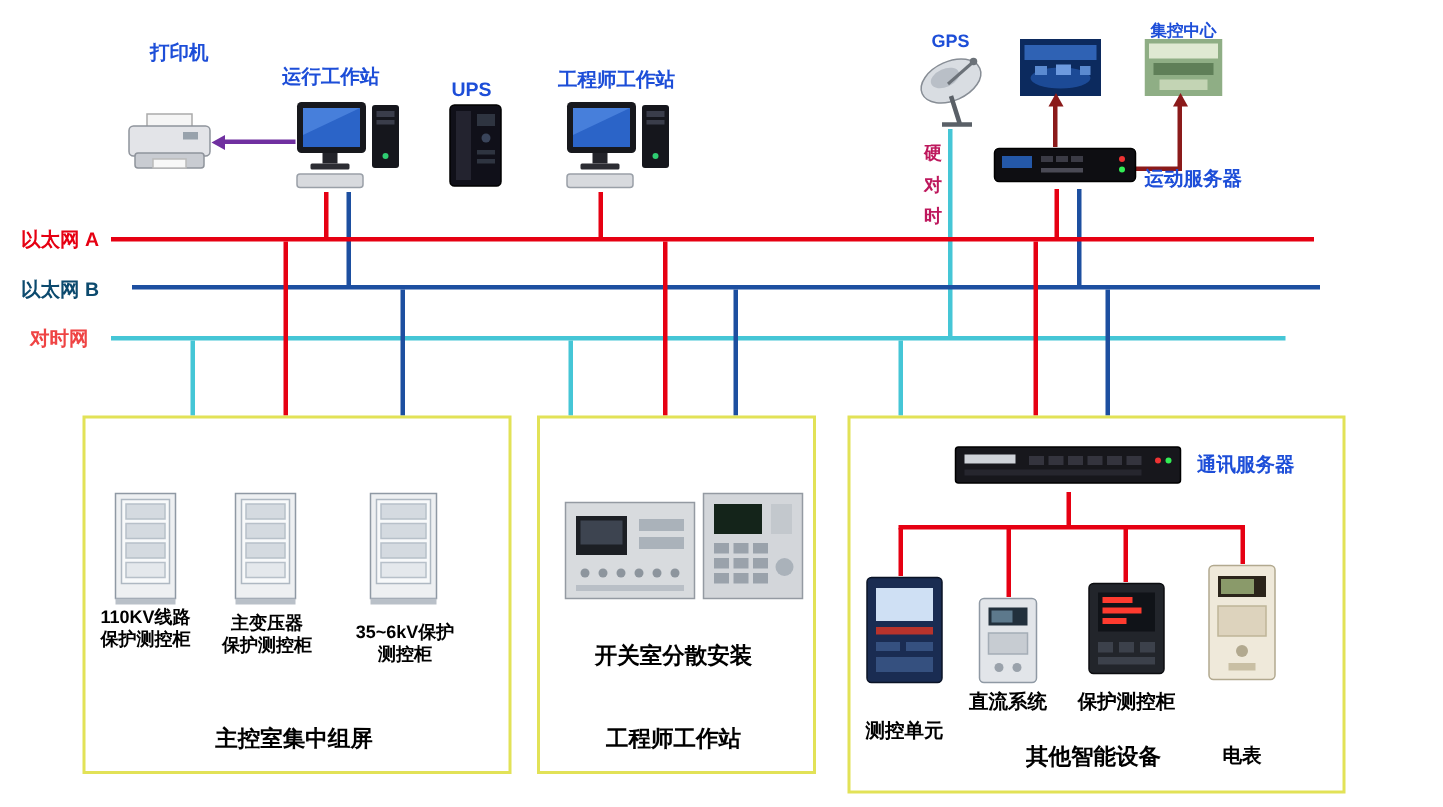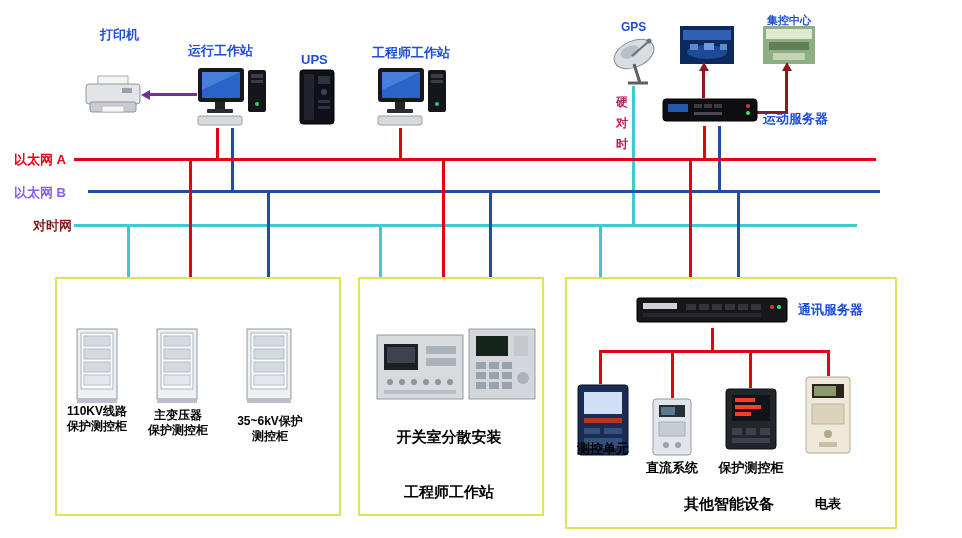--- a/index.html
+++ b/index.html
@@ -9,22 +9,22 @@
   }
   .lbl { position:absolute; font-weight:bold; color:#1d4ed8; font-size:13px; white-space:nowrap; }
   .lbl-sm { font-size:11px; }
   .ln { position:absolute; }
   .c-red   { background:#e60012; }
   .c-blue  { background:#1d4fa0; }
   .c-cyan  { background:#45c6d6; }
   .c-darkred { background:#8b1a1a; }
   .c-purple  { background:#7030a0; }
   .bus-a-label { color:#e60012; }
-  .bus-b-label { color:#8b5cf6;text-align:center; }
-  .bus-t-label { color:#7f1d1d;margin-left:13px; }
+  .bus-b-label { color:#0c4a6e;text-align:center; }
+  .bus-t-label { color:#ef4444; }
   .ybox { position:absolute; border:2px solid #e2e257; background:transparent; }
   .caption { position:absolute; font-weight:bold; font-size:15px; color:#000; text-align:center; }
   .cab-label { position:absolute; font-weight:bold; font-size:12px; color:#000; text-align:center; line-height:1.25; }
   .dev-label { position:absolute; font-weight:bold; font-size:13px; color:#000; text-align:center; }
   .vtext { position:absolute; font-weight:bold; font-size:12px; color:#be185d; width:14px;
            word-break:break-all; line-height:1.75; text-align:center; }
   .arrow-up { position:absolute; width:0; height:0;
               border-left:5px solid transparent; border-right:5px solid transparent;
               border-bottom:9px solid #8b1a1a; }
   .arrow-left { position:absolute; width:0; height:0;
@@ -197,20 +197,21 @@
   </div>
   <div class="cab-label" style="left:132px; top:408px; width:92px;">
     <div>主变压器</div>
     <div>保护测控柜</div>
   </div>
   <div class="cab-label" style="left:222px; top:414px; width:96px;">
     <div>35~6kV保护</div>
     <div>测控柜</div>
   </div>
 
+  <div class="caption" style="left:55px; top:483px; width:282px;">主控室集中组屏</div>
 
   <div class="ybox" style="left:358px; top:277px; width:182px; height:235px;"></div>
 
   <svg class="img" style="left:376px; top:334px;" width="88" height="66" viewBox="0 0 88 66">
     <rect x="1" y="1" width="86" height="64" fill="#d8dbde" stroke="#949aa2"></rect>
     <rect x="8" y="10" width="34" height="26" fill="#1c1f24"></rect>
     <rect x="11" y="13" width="28" height="16" fill="#3d4450"></rect>
     <g fill="#aab2ba">
         <rect x="50" y="12" width="30" height="8"></rect>
         <rect x="50" y="24" width="30" height="8"></rect>
@@ -307,20 +308,20 @@
   </svg>
   <svg class="img" style="left:805px; top:376px;" width="46" height="78" viewBox="0 0 46 78">
     <rect x="1" y="1" width="44" height="76" rx="3" fill="#efe9da" stroke="#b2a98f"></rect>
     <rect x="7" y="8" width="32" height="14" fill="#2b241a"></rect>
     <rect x="9" y="10" width="22" height="10" fill="#8a9a6a"></rect>
     <rect x="7" y="28" width="32" height="20" fill="#ddd3bd" stroke="#bfb598"></rect>
     <circle cx="23" cy="58" r="4" fill="#b2a98f"></circle>
     <rect x="14" y="66" width="18" height="5" fill="#c9bfa4"></rect>
   </svg>
 
-  <div class="dev-label" style="left:571px; top:440px; width:64px;">测控单元</div>
+  <div class="dev-label" style="left:571px; top:478px; width:64px;">测控单元</div>
   <div class="dev-label" style="left:640px; top:459px; width:64px;">直流系统</div>
   <div class="dev-label" style="left:718px; top:459px; width:66px;">保护测控柜</div>
   <div class="dev-label" style="left:802px; top:459px; width:52px;margin-top:36px;">电表</div>
 
   <div class="caption" style="left:565px; top:495px; width:328px;">其他智能设备</div>
 
 </div>
 
 </body></html>

